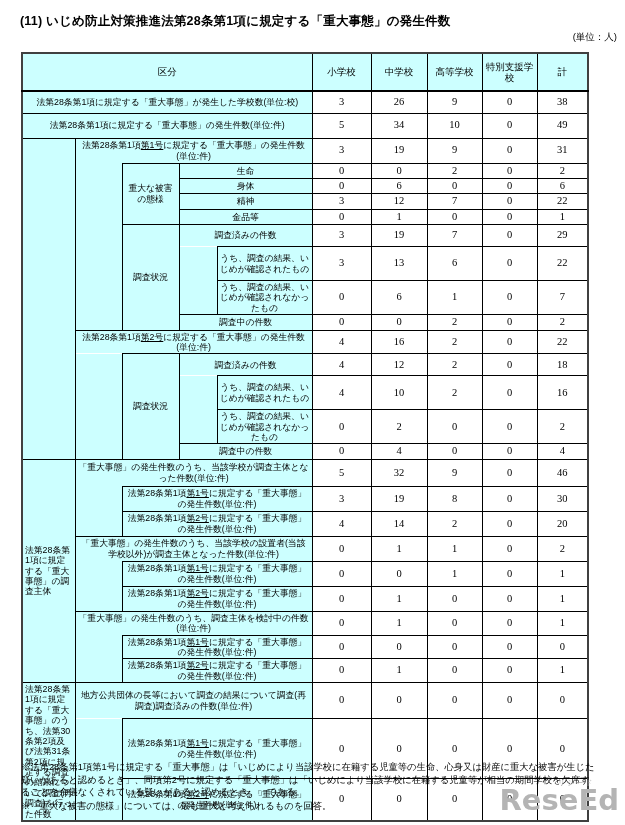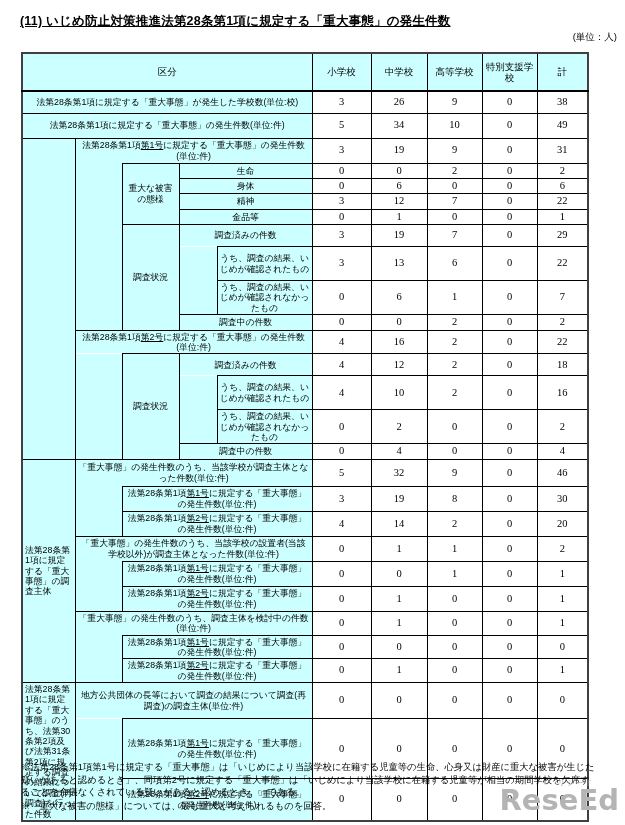--- a/index.html
+++ b/index.html
@@ -1,17 +1,17 @@
 <!DOCTYPE html>
 <html><head>
 <meta charset="utf-8">
 <style>
   html,body{margin:0;padding:0;width:625px;height:825px;background:#fff;overflow:hidden;
     font-family:"Liberation Sans",sans-serif;color:#000;position:relative;}
-  .title{position:absolute;left:20px;top:13px;font-size:12.5px;font-weight:bold;letter-spacing:0.2px;text-decoration:underline;}
+  .title{position:absolute;left:20px;top:13px;font-size:12.5px;font-weight:bold;letter-spacing:0.2px;}
   .unit-note{position:absolute;right:8px;top:31px;font-size:9.5px;}
   table.main{position:absolute;left:21px;top:52px;border-collapse:collapse;table-layout:fixed;
     width:566px;border:2px solid #404040;}
   td,th{border:1px solid #000;padding:1px 2px;font-size:8.8px;line-height:1.18;
     vertical-align:middle;overflow:hidden;word-break:break-all;}
   th{background:#ccffff;font-weight:normal;text-align:center;font-size:9.5px;border-bottom:2px solid #000;}
   .lab{background:#ccffff;text-align:center;white-space:pre-line;}
   .lab-c{background:#ccffff;text-align:center;white-space:pre-line;}
   .side{background:#ccffff;text-align:left;vertical-align:middle;}
   .strip{background:#ccffff;}
@@ -271,21 +271,21 @@
     <td class="lab" colspan="3">法第28条第1項<u>第2号</u>に規定する「重大事態」の発生件数(単位:件)</td>
     <td class="v">0</td>
     <td class="v">1</td>
     <td class="v">0</td>
     <td class="v">0</td>
     <td class="v">1</td>
   </tr>
 
   <tr style="height:36px">
     <td class="side" rowspan="3">法第28条第1項に規定する「重大事態」のうち、法第30条第2項及び法第31条第2項に規定する調査の結果について調査(再調査)を行った件数</td>
-    <td class="lab" colspan="4">地方公共団体の長等において調査の結果について調査(再調査)の調査主体(単位:件)</td>
+    <td class="lab" colspan="4">地方公共団体の長等において調査の結果について調査(再調査)調査済みの件数(単位:件)</td>
     <td class="v">0</td>
     <td class="v">0</td>
     <td class="v">0</td>
     <td class="v">0</td>
     <td class="v">0</td>
   </tr>
   <tr style="height:42px">
     <td class="hid" rowspan="2"></td>
     <td class="lab" colspan="3">法第28条第1項<u>第1号</u>に規定する「重大事態」の発生件数(単位:件)</td>
     <td class="v">0</td>

